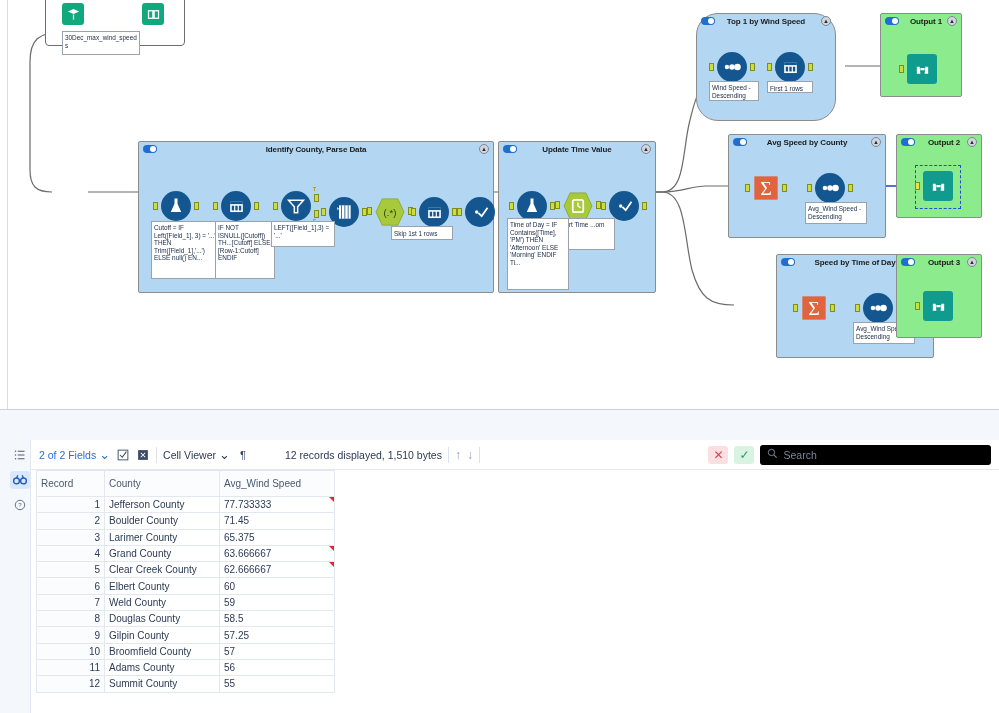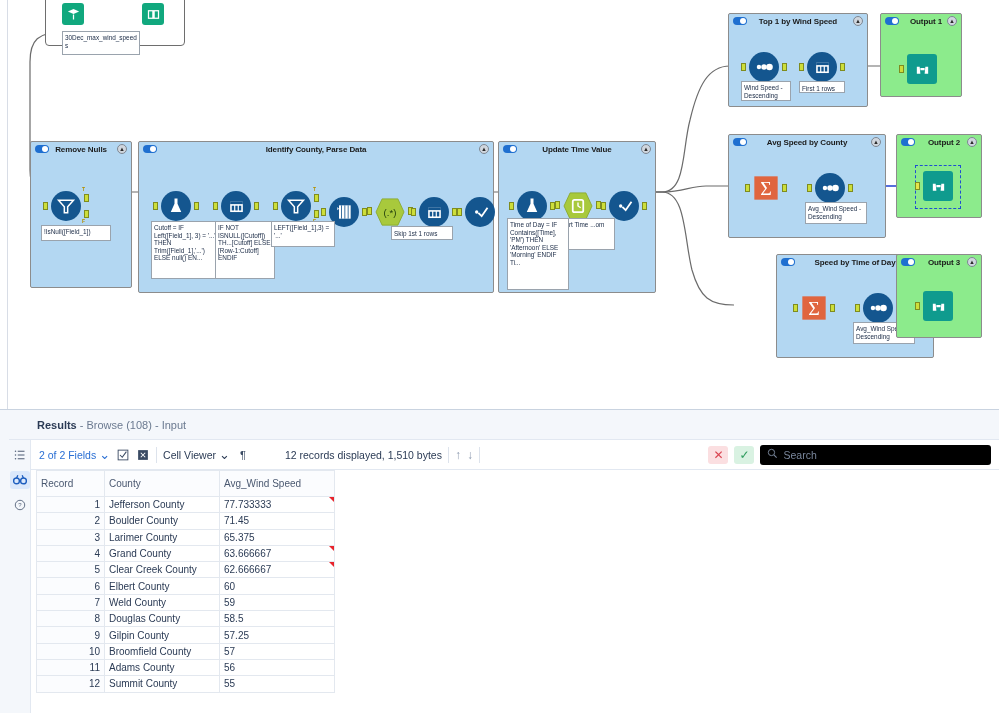--- a/index.html
+++ b/index.html
@@ -200,40 +200,20 @@
       <div class="greenicon" style="left:96px; top:42px;">
         <svg width="15" height="15" viewBox="0 0 24 24">
             <rect x="3" y="5" width="18" height="14" fill="#fff"></rect>
             <rect x="5" y="7" width="5" height="10" fill="#11a87e"></rect>
             <rect x="14" y="7" width="5" height="10" fill="#11a87e"></rect>
           </svg>
       </div>
       <div class="anno" style="left:16px; top:70px; width:78px; height:24px;">30Dec_max_wind_speeds</div>
     </div>
 
-    <div class="tool-container" style="left:30px; top:141px; width:102px; height:147px;">
-      <div class="tc-header">
-        <div class="tc-toggle"></div>
-        <span>Remove Nulls</span>
-        <div class="tc-collapse">▲</div>
-      </div>
-      <div class="tc-body">
-        <div class="node" style="left:20px; top:35px;">
-          <svg width="20" height="20" viewBox="0 0 24 24">
-              <path d="M3 5 L21 5 L14 13 L14 20 L10 20 L10 13 Z" fill="none" stroke="#fff" stroke-width="1.8"></path>
-            </svg>
-          <div class="anchor in"></div>
-          <div class="anchor t"></div>
-          <div class="anchor f"></div>
-        </div>
-        <span style="position:absolute;left:51px;top:30px;font-size:5px;color:#b38f00;font-weight:700">T</span>
-        <span style="position:absolute;left:51px;top:62px;font-size:5px;color:#b38f00;font-weight:700">F</span>
-        <div class="anno" style="left:10px; top:69px; width:70px; height:16px;">!IsNull([Field_1])</div>
-      </div>
-    </div>
 
     <div class="tool-container" style="left:138px; top:141px; width:356px; height:152px;">
       <div class="tc-header">
         <div class="tc-toggle"></div>
         <span>Identify County, Parse Data</span>
         <div class="tc-collapse">▲</div>
       </div>
       <div class="tc-body">
 
         <div class="node" style="left:22px; top:35px;">
@@ -344,21 +324,21 @@
             </svg>
           <div class="anchor in"></div>
           <div class="anchor out"></div>
         </div>
 
         <div class="anno" style="left:58px; top:62px; width:58px; height:32px;">...ert Time ...om</div>
         <div class="anno" style="left:8px; top:62px; width:62px; height:72px;">Time of Day = IF Contains([Time], 'PM') THEN 'Afternoon' ELSE 'Morning' ENDIF Ti...</div>
       </div>
     </div>
 
-    <div class="tool-container" style="left:728px; top:13px; width:140px; height:94px;">
+    <div class="tool-container" style="left:696px; top:13px; width:140px; height:108px;border-radius:22px;">
       <div class="tc-header">
         <div class="tc-toggle"></div>
         <span>Top 1 by Wind Speed</span>
         <div class="tc-collapse">▲</div>
       </div>
       <div class="tc-body">
         <div class="node" style="left:20px; top:24px;">
           <svg width="22" height="22" viewBox="0 0 24 24">
               <circle cx="6.5" cy="12" r="2.4" fill="#fff"></circle>
               <circle cx="12" cy="12" r="3" fill="#fff"></circle>
@@ -484,24 +464,20 @@
               <path d="M4 8 L8 8 L9 18 L4 18 Z M20 8 L16 8 L15 18 L20 18 Z M9 10 L15 10 L15 13 L9 13 Z" fill="#fff"></path>
             </svg>
           <div class="anchor in"></div>
         </div>
       </div>
     </div>
   </div>
 
   <div id="results">
 
-    <div id="results-title">
-      <b>Results</b>
-      <span>- Browse (108) - Input</span>
-    </div>
 
     <div id="res-left-rail">
       <div class="rail-btn">
         <svg width="12" height="12" viewBox="0 0 16 16">
             <circle cx="2" cy="3" r="1" fill="#55637a"></circle>
             <circle cx="2" cy="8" r="1" fill="#55637a"></circle>
             <circle cx="2" cy="13" r="1" fill="#55637a"></circle>
             <rect x="5" y="2.3" width="9" height="1.4" fill="#55637a"></rect>
             <rect x="5" y="7.3" width="9" height="1.4" fill="#55637a"></rect>
             <rect x="5" y="12.3" width="9" height="1.4" fill="#55637a"></rect>

